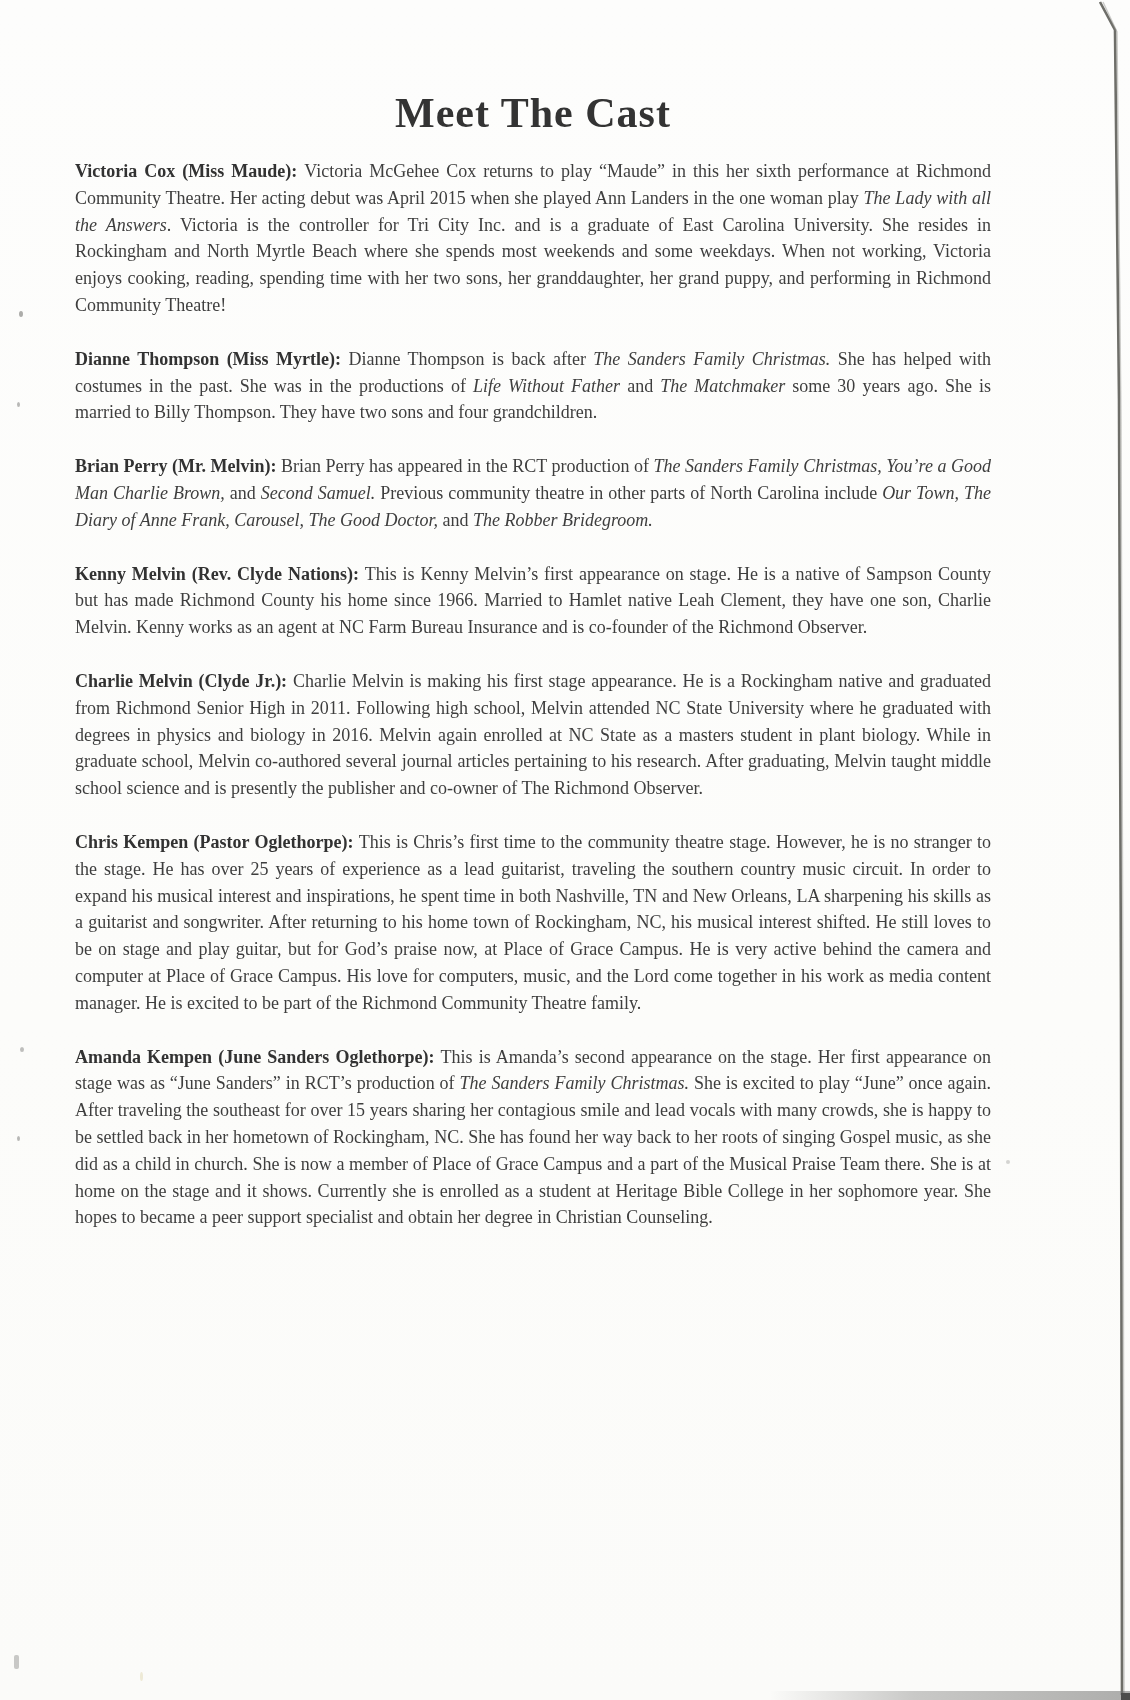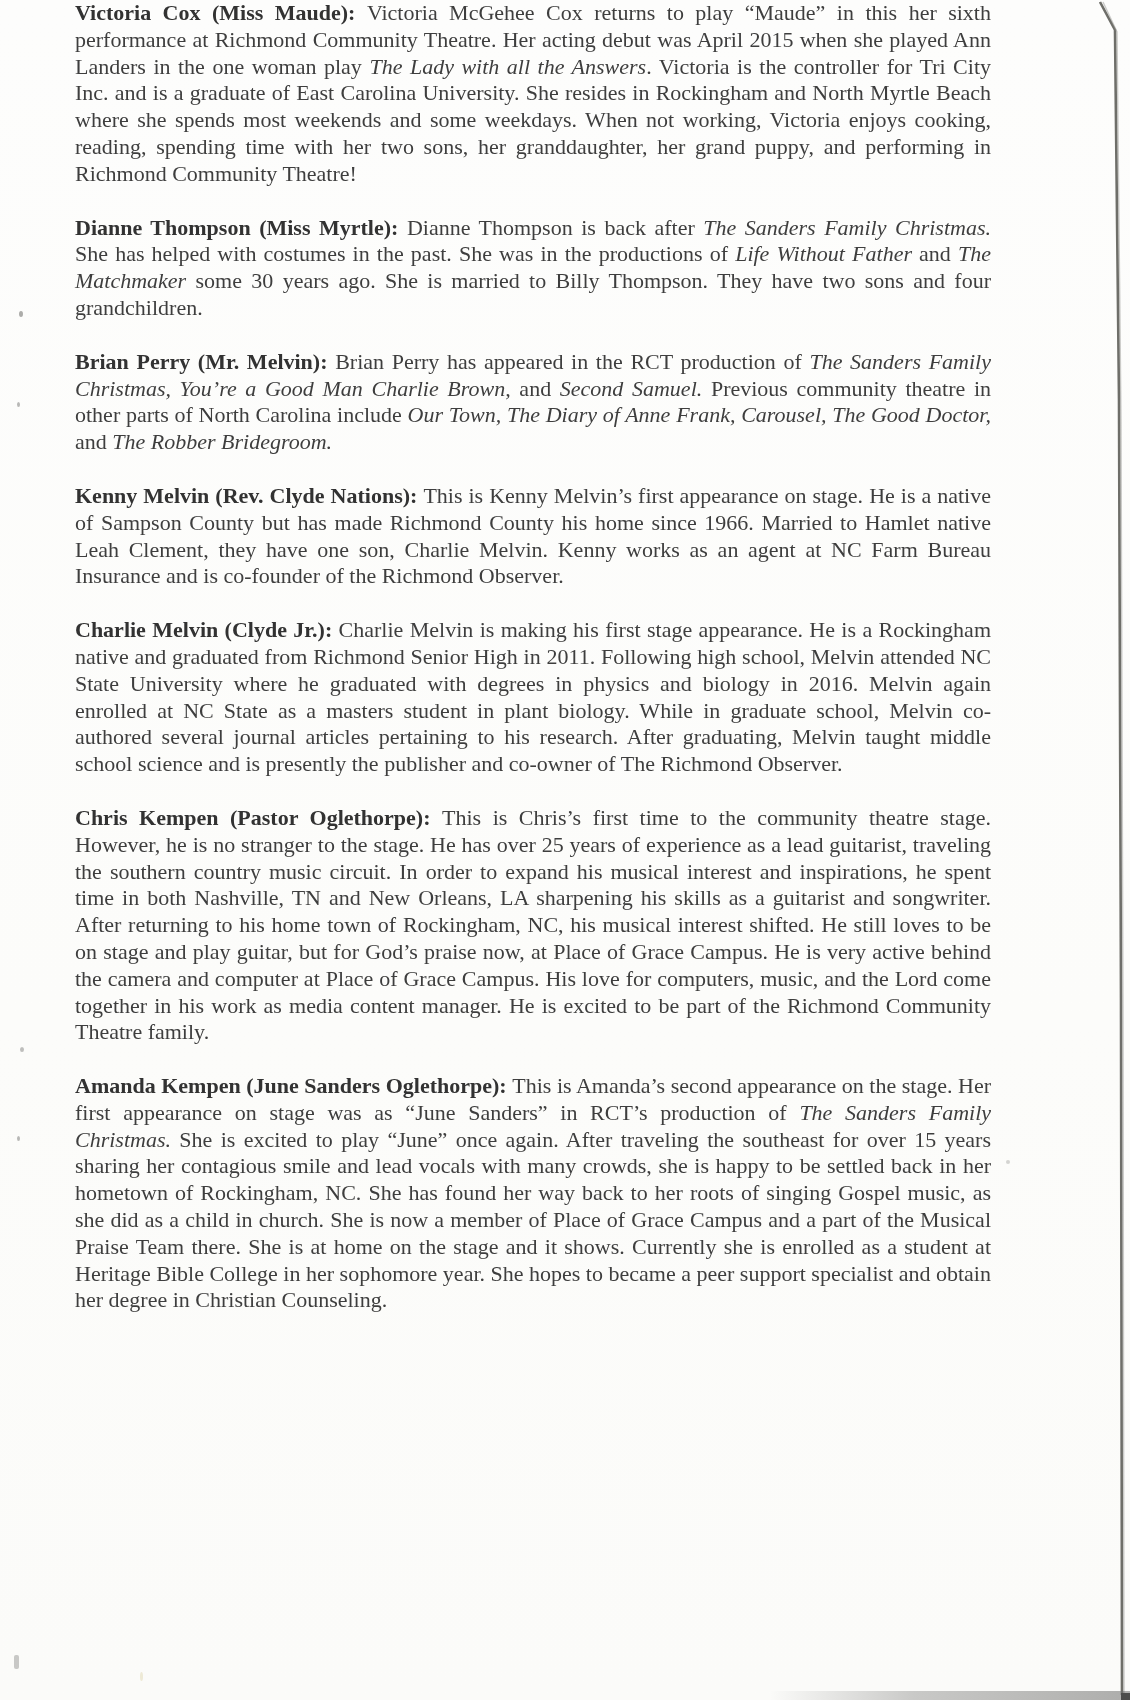--- a/index.html
+++ b/index.html
@@ -26,21 +26,21 @@
     margin: 88px 0 20px 0;
     text-align: center;
     font-size: 42px;
     line-height: 50px;
     font-weight: 700;
     letter-spacing: 1px;
     color: #333333;
   }
   .bio {
     margin: 0 0 27px 0;
-    font-size: 22px;
+    font-size: 18px;
     line-height: 26.8px;
     text-align: justify;
     color: #3e3e3e;
   }
   .seg-b { font-weight: 700; color: #323232; }
   .seg-i { font-style: italic; }
   .seg-n { }
   
   .edge-svg {
     position: absolute;
@@ -79,20 +79,21 @@
   .speck.s5 { left: 1006px;top: 1160px; width: 4px; height: 4px; opacity: .35; }
   .speck.s6 { left: 14px;  top: 1655px; width: 5px; height: 14px; opacity: .45; border-radius: 2px; }
   .speck.s7 { left: 140px; top: 1672px; width: 3px; height: 9px; opacity: .25; background:#c8b870; }
 </style>
 </head>
 <body>
 
 <div class="scan-page">
 
   <div class="content-column">
+    <h1 class="page-title">Meet The Cast</h1>
 
     <div>
         <p class="bio"><span class="seg-b">Victoria Cox (Miss Maude): </span><span class="seg-n">Victoria McGehee Cox returns to play “Maude” in this her sixth performance at Richmond Community Theatre. Her acting debut was April 2015 when she played Ann Landers in the one woman play </span><span class="seg-i">The Lady with all the Answers</span><span class="seg-n">. Victoria is the controller for Tri City Inc. and is a graduate of East Carolina University. She resides in Rockingham and North Myrtle Beach where she spends most weekends and some weekdays. When not working, Victoria enjoys cooking, reading, spending time with her two sons, her granddaughter, her grand puppy, and performing in Richmond Community Theatre!</span></p>
         <p class="bio"><span class="seg-b">Dianne Thompson (Miss Myrtle): </span><span class="seg-n">Dianne Thompson is back after </span><span class="seg-i">The Sanders Family Christmas.</span><span class="seg-n"> She has helped with costumes in the past. She was in the productions of </span><span class="seg-i">Life Without Father</span><span class="seg-n"> and </span><span class="seg-i">The Matchmaker</span><span class="seg-n"> some 30 years ago. She is married to Billy Thompson. They have two sons and four grandchildren.</span></p>
         <p class="bio"><span class="seg-b">Brian Perry (Mr. Melvin): </span><span class="seg-n">Brian Perry has appeared in the RCT production of </span><span class="seg-i">The Sanders Family Christmas, You’re a Good Man Charlie Brown,</span><span class="seg-n"> and </span><span class="seg-i">Second Samuel.</span><span class="seg-n"> Previous community theatre in other parts of North Carolina include </span><span class="seg-i">Our Town, The Diary of Anne Frank, Carousel, The Good Doctor,</span><span class="seg-n"> and </span><span class="seg-i">The Robber Bridegroom.</span></p>
         <p class="bio"><span class="seg-b">Kenny Melvin (Rev. Clyde Nations): </span><span class="seg-n">This is Kenny Melvin’s first appearance on stage. He is a native of Sampson County but has made Richmond County his home since 1966. Married to Hamlet native Leah Clement, they have one son, Charlie Melvin. Kenny works as an agent at NC Farm Bureau Insurance and is co-founder of the Richmond Observer.</span></p>
         <p class="bio"><span class="seg-b">Charlie Melvin (Clyde Jr.): </span><span class="seg-n">Charlie Melvin is making his first stage appearance. He is a Rockingham native and graduated from Richmond Senior High in 2011. Following high school, Melvin attended NC State University where he graduated with degrees in physics and biology in 2016. Melvin again enrolled at NC State as a masters student in plant biology. While in graduate school, Melvin co-authored several journal articles pertaining to his research. After graduating, Melvin taught middle school science and is presently the publisher and co-owner of The Richmond Observer.</span></p>
         <p class="bio"><span class="seg-b">Chris Kempen (Pastor Oglethorpe): </span><span class="seg-n">This is Chris’s first time to the community theatre stage. However, he is no stranger to the stage. He has over 25 years of experience as a lead guitarist, traveling the southern country music circuit. In order to expand his musical interest and inspirations, he spent time in both Nashville, TN and New Orleans, LA sharpening his skills as a guitarist and songwriter. After returning to his home town of Rockingham, NC, his musical interest shifted. He still loves to be on stage and play guitar, but for God’s praise now, at Place of Grace Campus. He is very active behind the camera and computer at Place of Grace Campus. His love for computers, music, and the Lord come together in his work as media content manager. He is excited to be part of the Richmond Community Theatre family.</span></p>
         <p class="bio"><span class="seg-b">Amanda Kempen (June Sanders Oglethorpe): </span><span class="seg-n">This is Amanda’s second appearance on the stage. Her first appearance on stage was as “June Sanders” in RCT’s production of </span><span class="seg-i">The Sanders Family Christmas.</span><span class="seg-n"> She is excited to play “June” once again. After traveling the southeast for over 15 years sharing her contagious smile and lead vocals with many crowds, she is happy to be settled back in her hometown of Rockingham, NC. She has found her way back to her roots of singing Gospel music, as she did as a child in church. She is now a member of Place of Grace Campus and a part of the Musical Praise Team there. She is at home on the stage and it shows. Currently she is enrolled as a student at Heritage Bible College in her sophomore year. She hopes to became a peer support specialist and obtain her degree in Christian Counseling.</span></p>
       </div>

